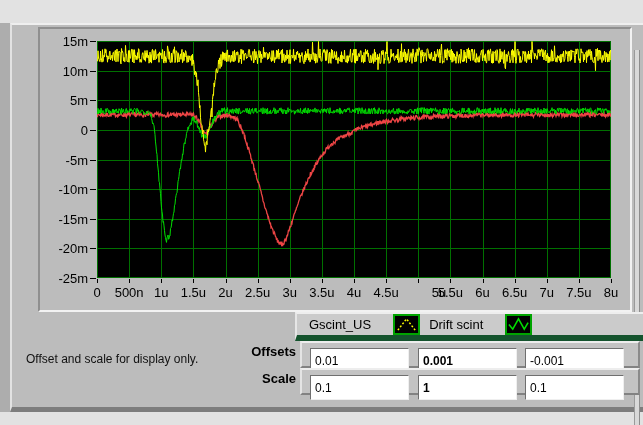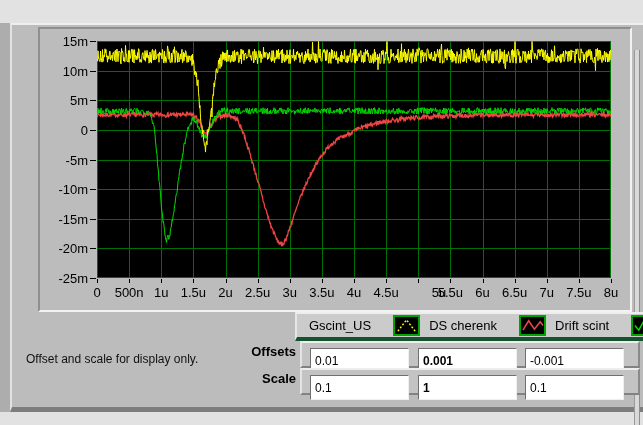--- a/index.html
+++ b/index.html
@@ -41,21 +41,21 @@
   .ytick{position:absolute;width:6px;height:1px;background:#000;}
   .xlab{
     position:absolute;font-size:13px;line-height:13px;text-align:center;
     transform:translateX(-50%);white-space:nowrap;top:286px;
   }
   .xtick{position:absolute;width:1px;height:4px;background:#000;top:279px;}
   .legend-bar{
     position:absolute;left:295px;top:312px;width:348px;height:29px;
     box-sizing:border-box;background:#cbcbcb;
     border-top:2px solid #eeeeee;border-left:2px solid #e6e6e6;
-    border-bottom:4px solid #14532d;
+    border-bottom:6px solid #14532d;
     display:flex;align-items:center;padding-left:12px;
   }
   .legend-item{display:flex;align-items:center;margin-right:9px;}
   .legend-item .lab{font-size:13px;margin-right:22px;white-space:nowrap;}
   .plot-icon{
     width:27px;height:21px;box-sizing:border-box;background:#000;
     border:2px solid #00a400;display:block;
   }
   .ctl-label{
     position:absolute;width:86px;text-align:right;font-weight:bold;
@@ -182,26 +182,20 @@
   </div>
 
 <div class="legend-bar">
   <div class="legend-item">
     <span class="lab">Gscint_US</span>
     <svg class="plot-icon" viewBox="0 0 24 18" width="27" height="21" preserveAspectRatio="none">
       <polyline class="legend-line" fill="none" stroke-width="1.6" points="3,15 12,3 21,15" stroke="#ffff00" stroke-dasharray="2 2"></polyline>
     </svg>
   </div>
   <div class="legend-item">
-    <span class="lab">DS cherenk</span>
-    <svg class="plot-icon" viewBox="0 0 24 18" width="27" height="21" preserveAspectRatio="none">
-      <polyline class="legend-line" fill="none" stroke-width="1.6" points="2,14 8,4 14,13 20,5 23,9" stroke="#ee4545"></polyline>
-    </svg>
-  </div>
-  <div class="legend-item">
     <span class="lab">Drift scint</span>
     <svg class="plot-icon" viewBox="0 0 24 18" width="27" height="21" preserveAspectRatio="none">
       <polyline class="legend-line" fill="none" stroke-width="1.6" points="2,9 6,14 12,3 18,14 22,7" stroke="#00dd00"></polyline>
     </svg>
   </div>
 </div>
 
 <div class="ctl-label" style="left:210px;top:345px;">Offsets</div>
 <div class="ctl-row" style="top:341px;">
   <input type="text" value="0.01" style="">

